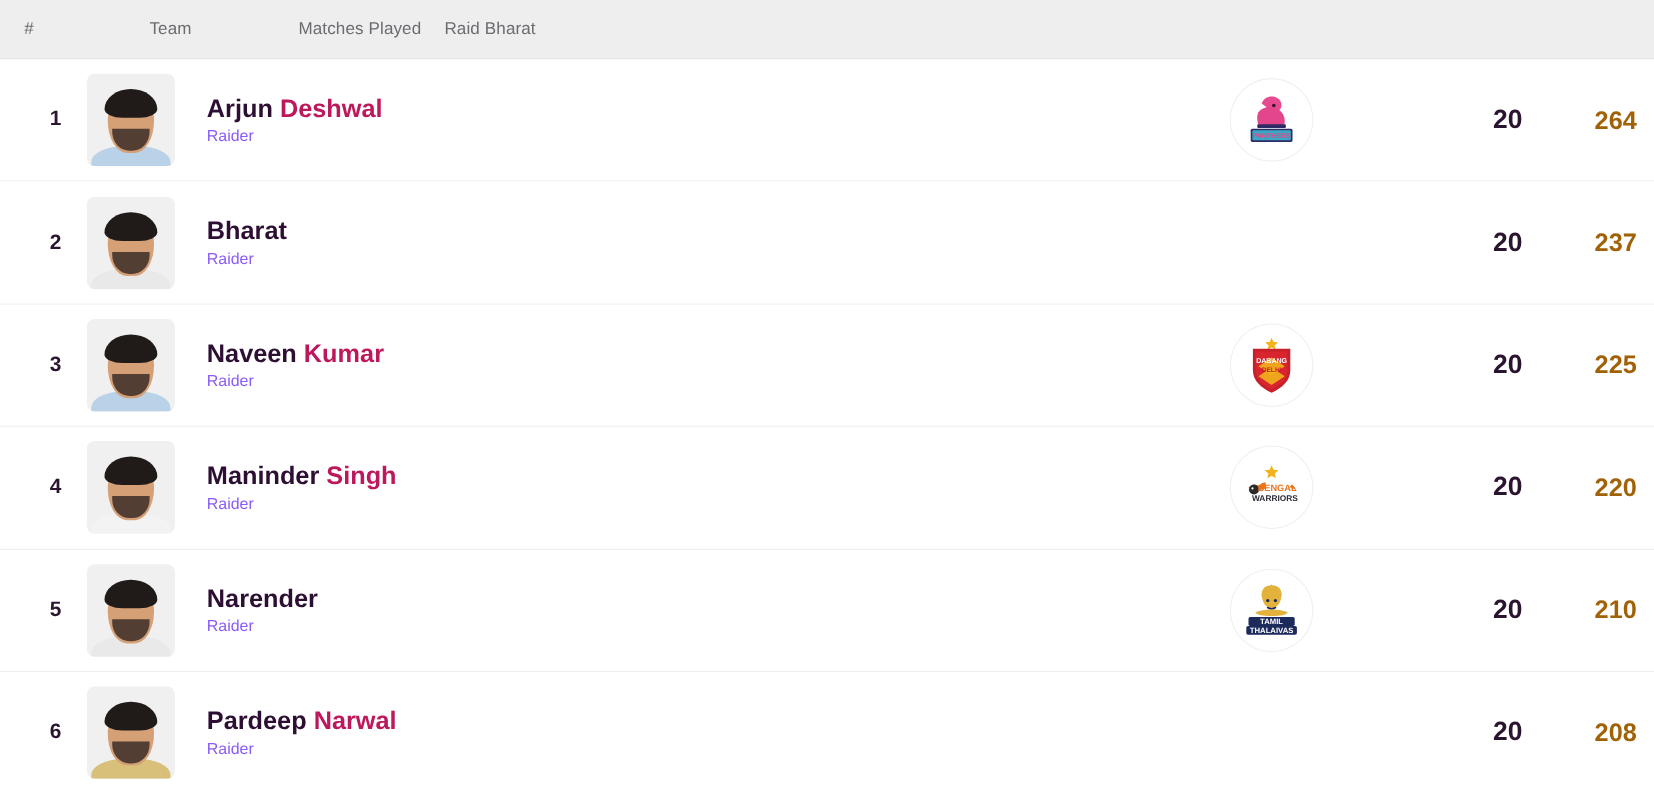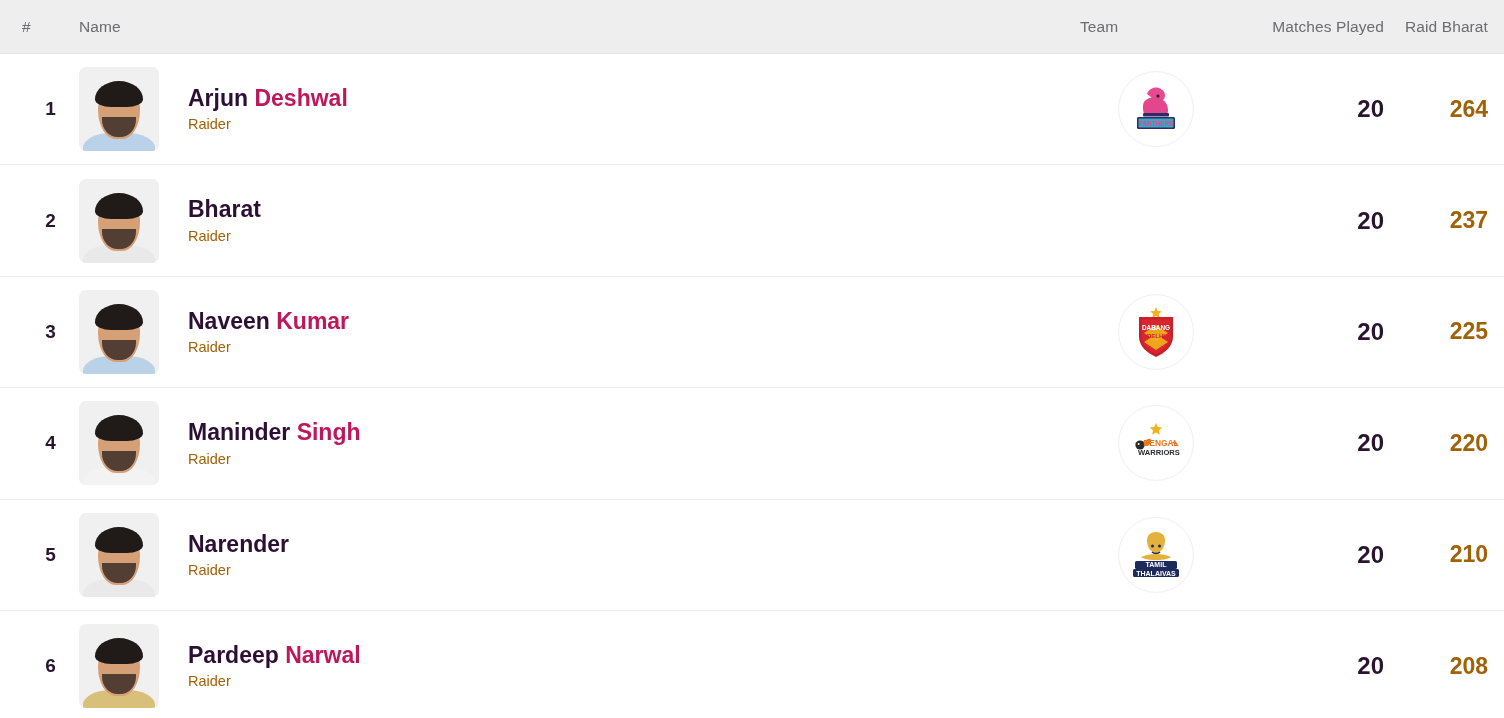--- a/index.html
+++ b/index.html
@@ -29,21 +29,21 @@
     font-size: 15.5px;
     color: #6b6b70;
     font-weight: 400;
     letter-spacing: .1px;
     white-space: nowrap;
   }
 
   
   .c-rank   { width: 79px;  padding-left: 22px; text-align: left; flex: 0 0 79px; }
   .c-name   { flex: 1 1 auto; padding-left: 0px; text-align: left; }
-  .c-team   { width: 152px; flex: 0 0 152px; text-align: left; }
+  .c-team   { width: 152px; flex: 0 0 152px; text-align: center; }
   .c-played { width: 152px; flex: 0 0 152px; text-align: right; }
   .c-points { width: 120px; flex: 0 0 120px; text-align: right; padding-right: 16px; }
 
   
   .lb-row {
     display: flex;
     align-items: center;
     height: 111.4px;
     border-bottom: 1px solid #ededed;
     background: #ffffff;
@@ -135,21 +135,21 @@
   .player-name .first {
     font-weight: 700;
     color: #2d0f33;
   }
   .player-name .last {
     font-weight: 700;
     color: #be185d;
   }
   .player-role {
     font-size: 14.5px;
-    color: #a16207;
+    color: #8b5cf6;
     font-weight: 400;
   }
 
   
   .team-badge {
     width: 76px;
     height: 76px;
     margin: 0 auto;
     border-radius: 50%;
     border: 1px solid #f0eff1;
@@ -172,21 +172,20 @@
     color: #a16207;
   }
 </style>
 </head>
 <body>
 
 <div class="leaderboard">
 
   <div class="lb-head">
     <div class="cell c-rank">#</div>
-    <div class="cell c-name">Name</div>
     <div class="cell c-team">Team</div>
     <div class="cell c-played">Matches Played</div>
     <div class="cell c-points">Raid Bharat</div>
   </div>
 
   <div id="rows-host">
       <div class="lb-row">
         <div class="cell c-rank">
           <div class="rank-num">1</div>
         </div>

